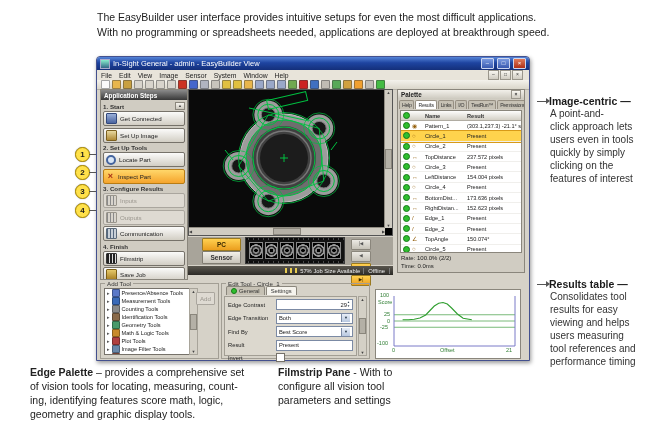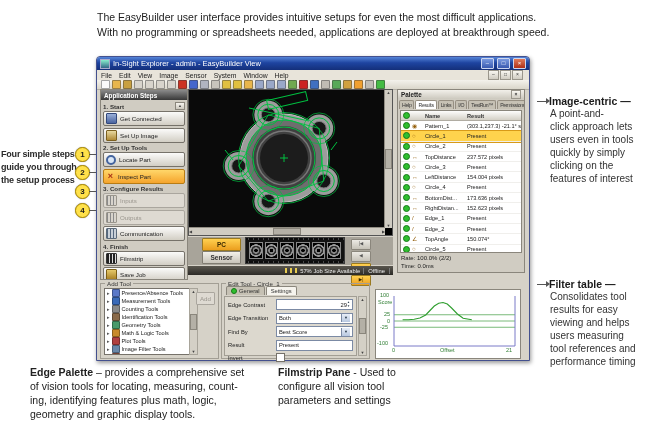--- a/index.html
+++ b/index.html
@@ -164,23 +164,20 @@
   .pl-x0{left:16px;top:57px;} .pl-off{left:64px;top:57px;} .pl-x21{left:130px;top:57px;}
 </style>
 </head>
 <body>
 
 <div class="stage">
 
   <div class="intro pre">The EasyBuilder user interface provides intuitive setups for even the most difficult applications.
 With no programming or spreadsheets needed, applications are deployed at breakthrough speed.</div>
 
-  <div class="note-left pre">Four simple steps
-guide you through
-the setup process</div>
   <div>
 
   <div class="badge">1</div>
       <div class="badge">2</div>
       <div class="badge">3</div>
       <div class="badge">4</div>
     </div>
 
   <div class="callout co-1">
     <div class="co-head">
@@ -190,43 +187,43 @@
     <div class="co-body pre">A point-and-
 click approach lets
 users even in tools
 quickly by simply
 clicking on the
 features of interest</div>
   </div>
   <div class="callout co-2">
     <div class="co-head">
       <span class="arrow-line"></span>
-      <span>Filter table —</span>
+      <span>Results table —</span>
     </div>
     <div class="co-body pre">Consolidates tool
 results for easy
 viewing and helps
 users measuring
 tool references and
 performance timing</div>
   </div>
 
   <div class="caption cap-1"><span class="cap-lead">Edge Palette</span><span class="pre"> – provides a comprehensive set
 of vision tools for locating, measuring, count-
-ing, identifying features plus math, logic,
+ing, identifying features score math, logic,
 geometry and graphic display tools.</span></div>
-  <div class="caption cap-2"><span class="cap-lead">Filmstrip Pane</span><span class="pre"> - Used to
+  <div class="caption cap-2"><span class="cap-lead">Filmstrip Pane</span><span class="pre"> - With to
 configure all vision tool
 parameters and settings</span></div>
 
   <div class="window">
 
     <div class="titlebar">
       <span class="app-ico"></span>
-      <span class="title-text">In-Sight Explorer - admin - EasyBuilder View</span>
+      <span class="title-text">In-Sight General - admin - EasyBuilder View</span>
       <span class="wbtn">–</span>
       <span class="wbtn">□</span>
       <span class="wbtn close">×</span>
     </div>
 
     <div class="menubar">
 
     <span class="menu-item">File</span>
         <span class="menu-item">Edit</span>
         <span class="menu-item">View</span>

